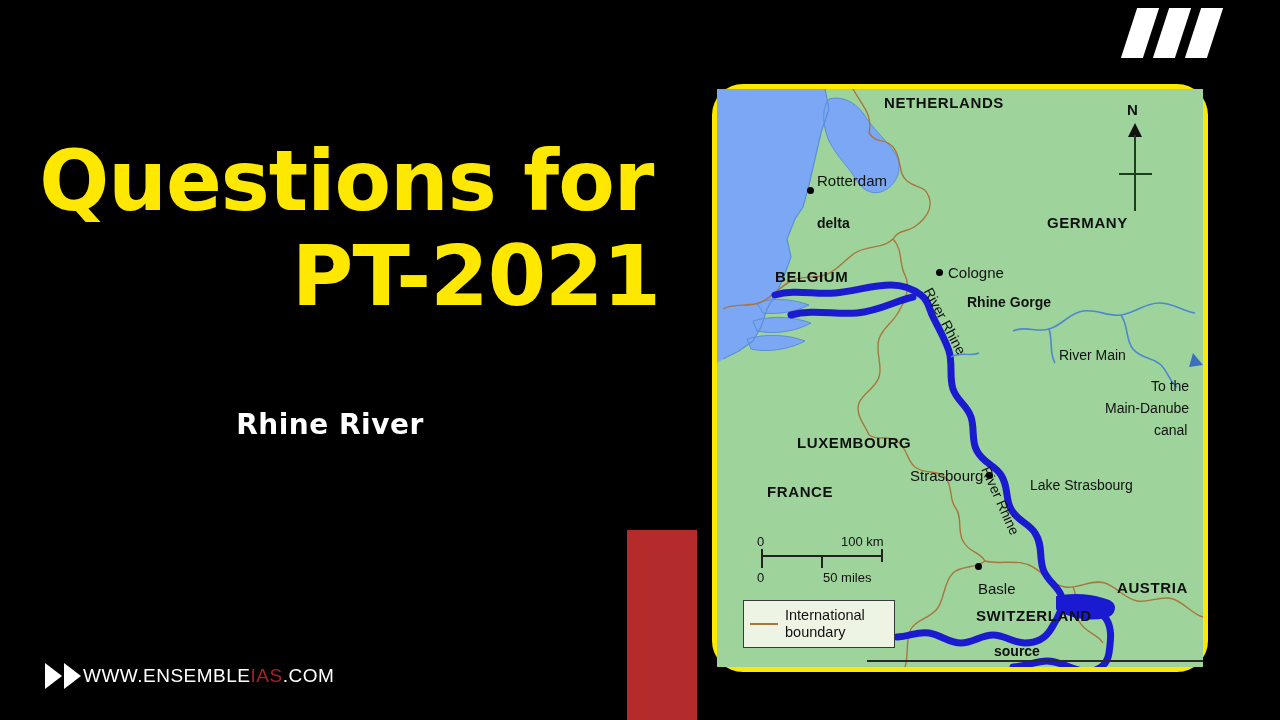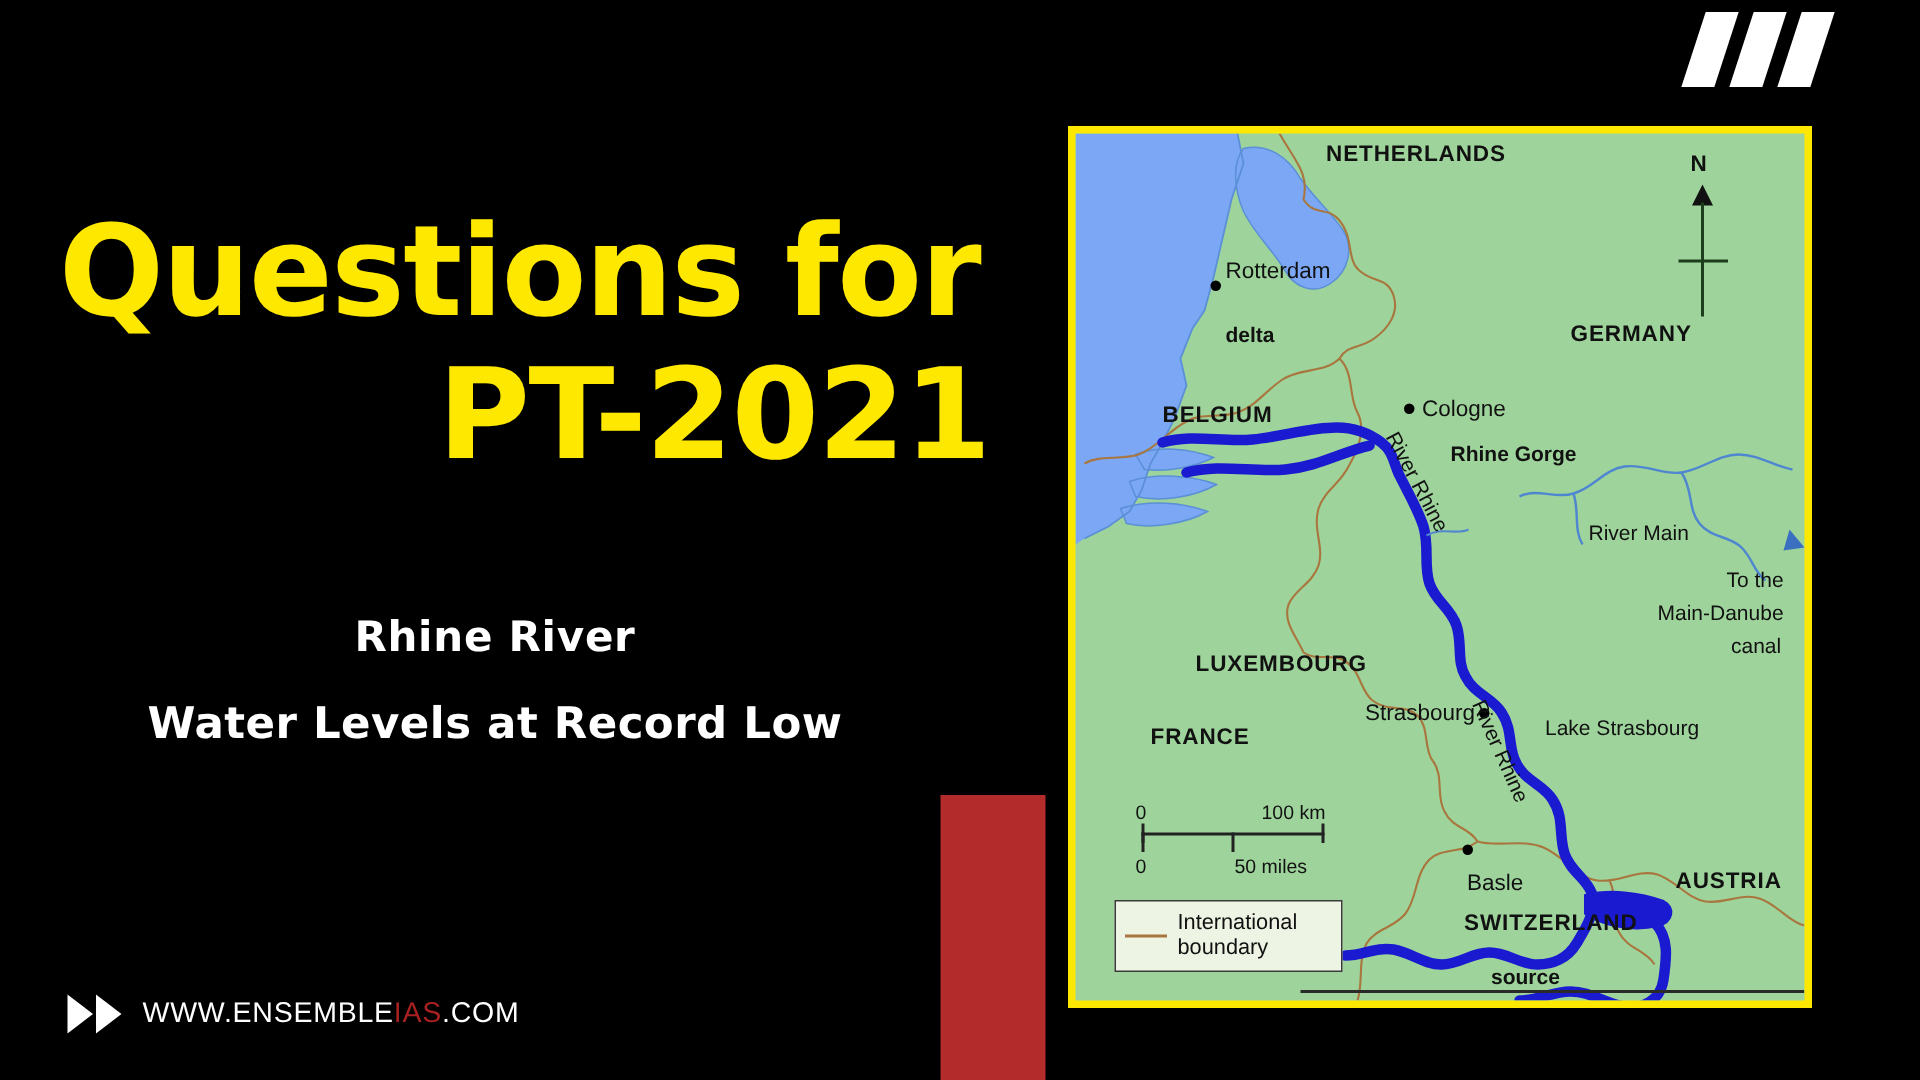--- a/index.html
+++ b/index.html
@@ -28,30 +28,30 @@
   
   .subtitle{position:absolute;left:0;top:408px;width:660px;text-align:center;color:#ffffff;
             font-family:"DejaVu Sans",sans-serif;font-weight:700;font-size:28px;letter-spacing:0.5px;}
   .subtitle2{position:absolute;left:0;top:465px;width:660px;text-align:center;color:#ffffff;
              font-family:"DejaVu Sans",sans-serif;font-weight:700;font-size:29px;letter-spacing:0.3px;}
 
   
   .redblock{position:absolute;left:627px;top:530px;width:70px;height:190px;background:#b32b2b;}
 
   
-  .footer{position:absolute;left:45px;top:663px;display:flex;align-items:center;gap:14px;}
+  .footer{position:absolute;left:45px;top:663px;display:flex;align-items:center;gap:2px;}
   .ff-icon{display:flex;gap:2px;}
   .ff-icon i{display:block;width:0;height:0;border-left:17px solid #ffffff;
              border-top:13px solid transparent;border-bottom:13px solid transparent;}
   .footer .url{font-family:"Liberation Sans",sans-serif;font-size:19px;letter-spacing:0.5px;color:#ffffff;}
   .footer .url .ias{color:#a8201f;}
 
   
   .mapframe{position:absolute;left:712px;top:84px;width:496px;height:588px;
-            background:#ffe800;padding:5px;box-sizing:border-box;}
+            background:#ffe800;padding:5px;box-sizing:border-box;border-radius:31px;}
   .mapinner{position:relative;width:100%;height:100%;background:#9ed49b;overflow:hidden;}
   .mapsvg{position:absolute;inset:0;width:100%;height:100%;}
 
   .mlabel{position:absolute;font-family:"Liberation Sans",sans-serif;color:#111;white-space:nowrap;}
   .country{font-weight:700;font-size:15px;letter-spacing:0.6px;}
   .city{font-weight:400;font-size:15px;}
   .feature{font-weight:400;font-size:14px;}
   .featureB{font-weight:700;font-size:14px;}
 
   .dot{position:absolute;width:7px;height:7px;background:#000;border-radius:50%;}
@@ -91,21 +91,20 @@
     <i></i>
     <i></i>
   </div>
 
   <div class="headline">
     <div class="l1">Questions for</div>
     <div class="l2">PT-2021</div>
   </div>
 
   <div class="subtitle">Rhine River</div>
-  <div class="subtitle2">Water Levels at Record Low</div>
 
   <div class="redblock"></div>
 
   <div class="footer">
     <span class="ff-icon">
       <i></i>
       <i></i>
     </span>
     <span class="url"><span>WWW.ENSEMBLE</span><span class="ias">IAS</span><span>.COM</span></span>
   </div>

